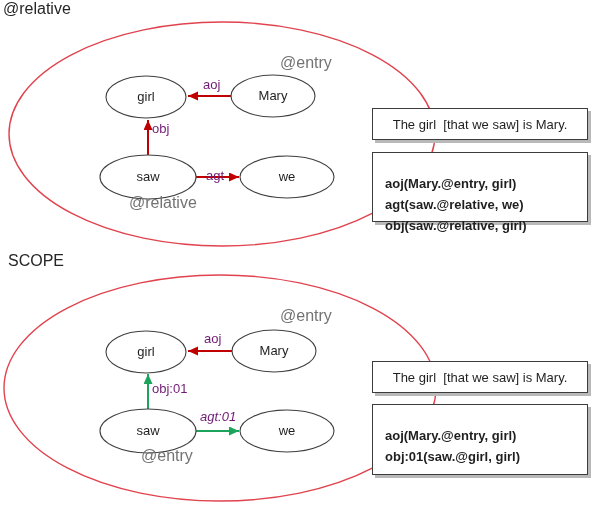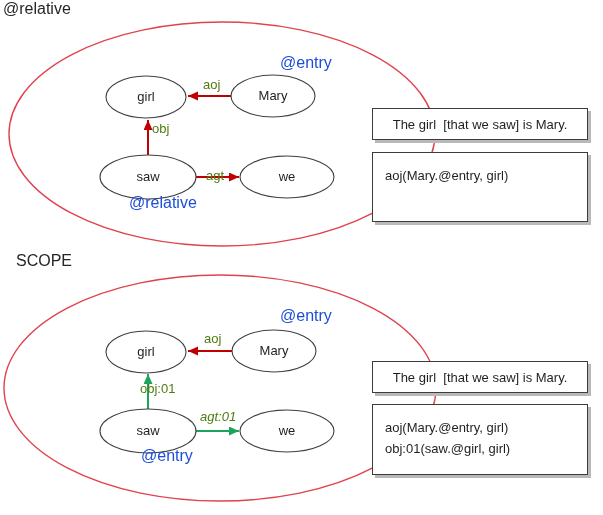--- a/index.html
+++ b/index.html
@@ -3,29 +3,29 @@
 <meta charset="utf-8">
 <style>
   html,body { margin:0; padding:0; background:#ffffff; }
   .canvas {
     position:relative; width:603px; height:515px; background:#ffffff;
     font-family:"Liberation Sans", sans-serif; color:#1f1f1f; overflow:hidden;
   }
   .layer { position:absolute; left:0; top:0; }
   .abs { position:absolute; }
   .section-label { font-size:16px; color:#262626; }
-  .annot { font-size:16px; color:#1d4ed8; }
-  .edge-label { font-size:13px; color:#4d7c0f; }
+  .annot { font-size:16px; color:#737373; }
+  .edge-label { font-size:13px; color:#701a75; }
   .note-box {
     position:absolute; width:216px; background:#ffffff; box-sizing:border-box;
     border:1px solid #3c3c3c; box-shadow:3px 3px 0 #b9b9b9;
   }
   .sentence-box { height:32px; display:flex; align-items:center; justify-content:center; }
   .sentence-text { font-size:13px; white-space:pre; }
-  .relations-box { padding:12px 0 0 12px; }
+  .relations-box { padding:20px 0 0 12px;font-weight:bold; }
   .relation-line { font-size:13px; line-height:21px; white-space:pre; }
   svg text { font-family:"Liberation Sans", sans-serif; }
 </style>
 </head>
 <body>
 
 <div class="canvas">
 
   <svg class="layer" width="603" height="515" viewBox="0 0 603 515">
     <defs>
@@ -68,41 +68,43 @@
       <ellipse cx="287" cy="431" rx="47" ry="21" fill="#ffffff" stroke-width="1.1" stroke="#3f3f3f"></ellipse>
 
       <text x="146" y="356" text-anchor="middle" font-size="13" fill="#1f1f1f">girl</text>
       <text x="274" y="355" text-anchor="middle" font-size="13" fill="#1f1f1f">Mary</text>
       <text x="148" y="435" text-anchor="middle" font-size="13" fill="#1f1f1f">saw</text>
       <text x="287" y="435" text-anchor="middle" font-size="13" fill="#1f1f1f">we</text>
     </g>
   </svg>
 
   <div class="abs section-label" style="left:3px; top:0px;">@relative</div>
-  <div class="abs section-label" style="left:16px; top:252px;text-align:center;">SCOPE</div>
+  <div class="abs section-label" style="left:8px; top:252px;text-align:center;">SCOPE</div>
 
   <div class="abs annot" style="left:280px; top:54px;">@entry</div>
   <div class="abs annot" style="left:129px; top:194px;">@relative</div>
 
   <div class="abs edge-label" style="left:203px; top:77px;">aoj</div>
   <div class="abs edge-label" style="left:152px; top:121px;">obj</div>
   <div class="abs edge-label" style="left:206px; top:168px;">agt</div>
 
   <div class="abs annot" style="left:280px; top:307px;">@entry</div>
   <div class="abs annot" style="left:141px; top:447px;">@entry</div>
 
   <div class="abs edge-label" style="left:204px; top:331px;">aoj</div>
-  <div class="abs edge-label" style="left:140px; top:381px;">obj:01</div>
+  <div class="abs edge-label" style="left:152px; top:381px;">obj:01</div>
   <div class="abs edge-label" style="left:200px; top:409px;font-style:italic;">agt:01</div>
 
   <div class="note-box sentence-box" style="left:372px; top:108px;">
     <span class="sentence-text">The girl  [that we saw] is Mary.</span>
   </div>
   <div class="note-box relations-box" style="left:372px; top:152px; height:70px;">
     <div class="relation-line">aoj(Mary.@entry, girl)</div>
+    <div class="relation-line">agt(saw.@relative, we)</div>
+    <div class="relation-line">obj(saw.@relative, girl)</div>
   </div>
 
   <div class="note-box sentence-box" style="left:372px; top:361px;">
     <span class="sentence-text">The girl  [that we saw] is Mary.</span>
   </div>
   <div class="note-box relations-box" style="left:372px; top:404px; height:71px;">
     <div class="relation-line">aoj(Mary.@entry, girl)</div>
     <div class="relation-line">obj:01(saw.@girl, girl)</div>
   </div>
 

